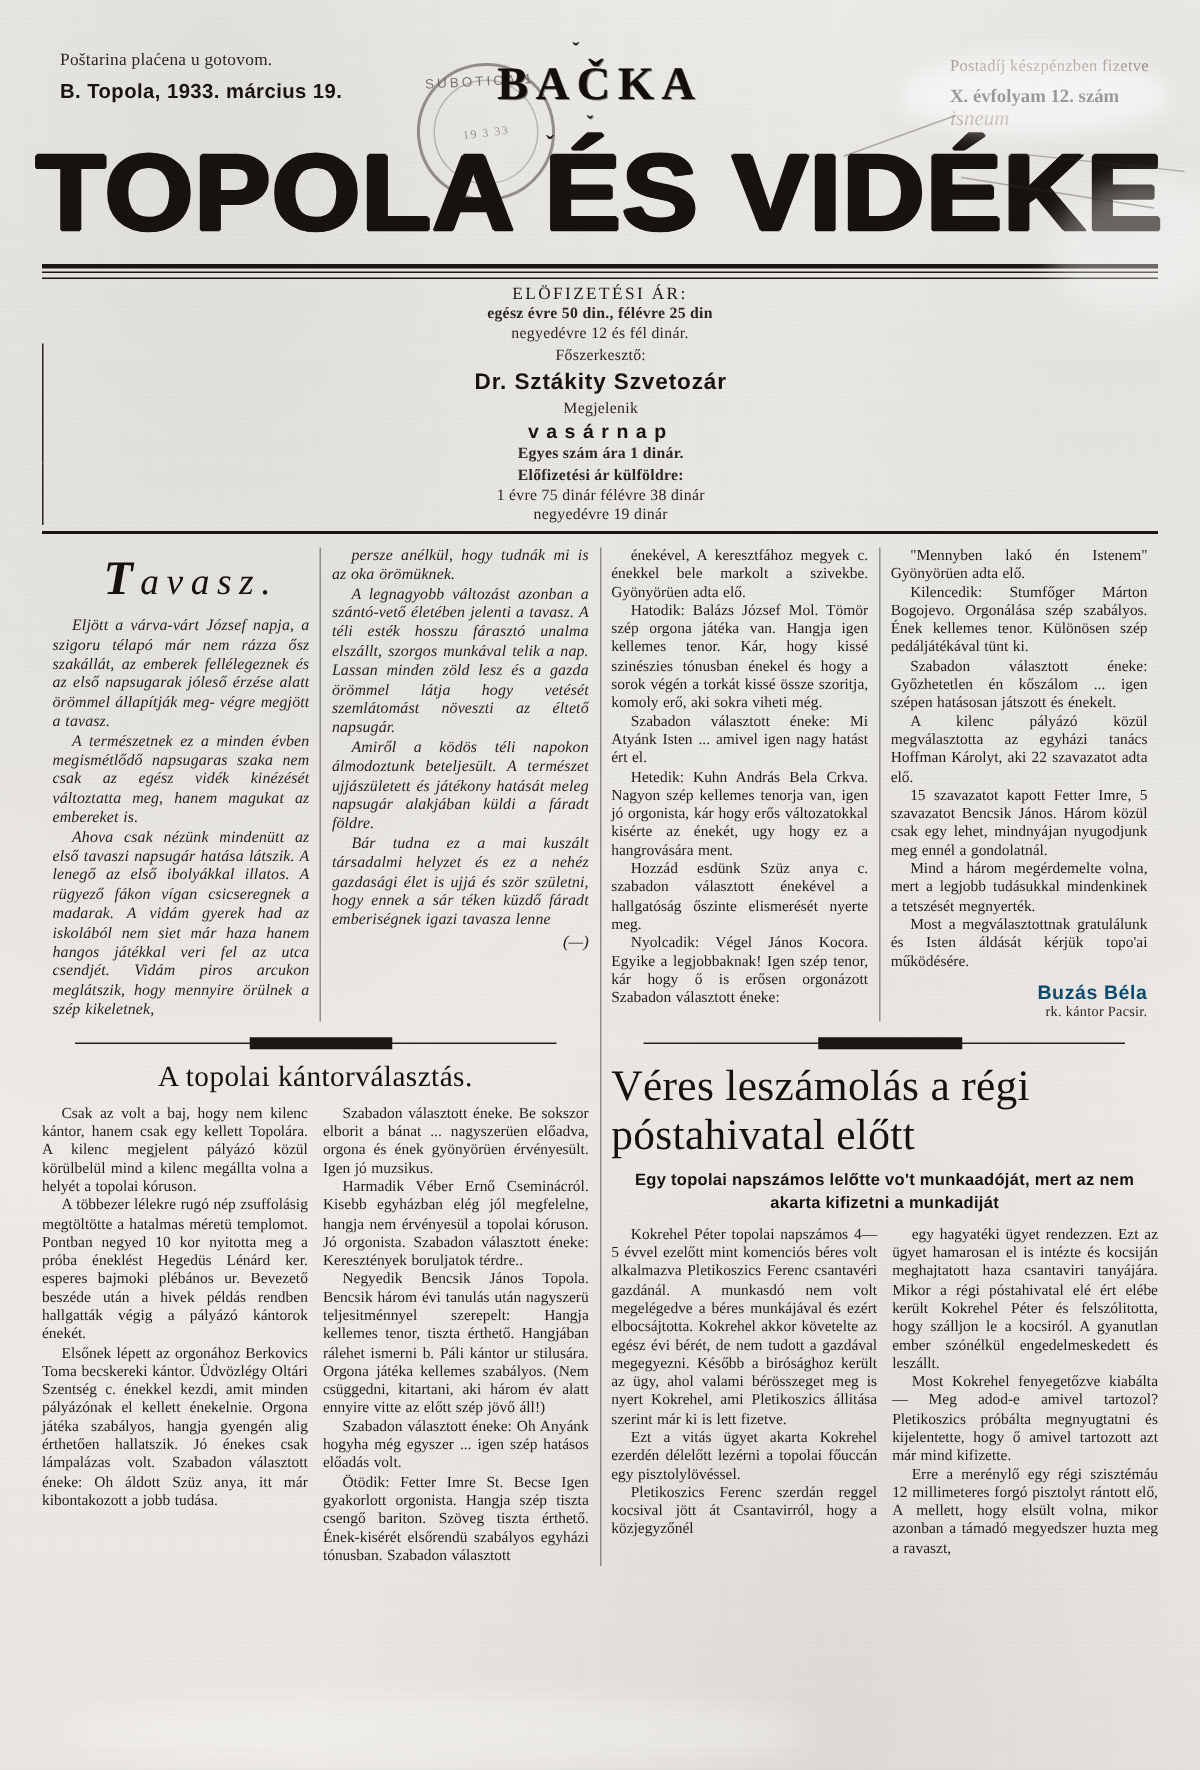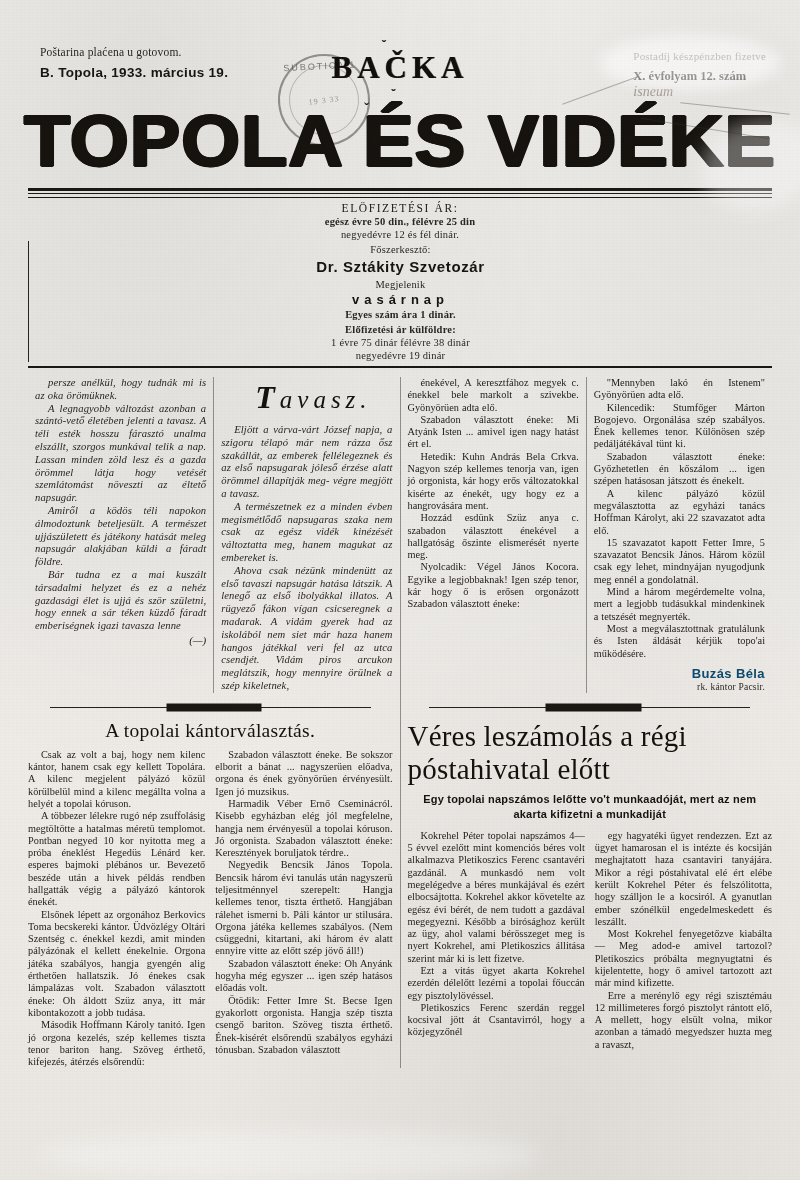--- a/index.html
+++ b/index.html
@@ -19,21 +19,21 @@
       radial-gradient(ellipse at 92% 12%, rgba(0,0,0,.05), rgba(0,0,0,0) 40%),
       radial-gradient(ellipse at 70% 96%, rgba(0,0,0,.05), rgba(0,0,0,0) 45%),
       linear-gradient(182deg,#f3f1ee 0%,#eceae6 38%,#eeebe7 65%,#e9e6e1 100%);
   }
   .noise{
     position:absolute;inset:0;pointer-events:none;opacity:.3;
     background-image:
       repeating-linear-gradient(0deg, rgba(0,0,0,.035) 0 1px, rgba(0,0,0,0) 1px 3px),
       repeating-linear-gradient(90deg, rgba(0,0,0,.025) 0 1px, rgba(0,0,0,0) 1px 4px);
   }
-  .sheet{position:absolute;inset:0;padding:12px 28px;box-sizing:border-box;}
+  .sheet{position:absolute;inset:0;padding:0 28px;box-sizing:border-box;}
 
   
   .mast-top{position:relative;height:52px;margin-top:34px;}
   .mast-left{position:absolute;left:12px;top:0;}
   .mast-left .l1{font-size:11.5px;letter-spacing:.2px;color:#2a2622;}
   .mast-left .l2{font-size:13.5px;font-weight:bold;margin-top:7px;letter-spacing:.3px;
       font-family:"Liberation Sans",sans-serif;color:#191512;}
   .mast-center{position:absolute;left:0;right:0;top:4px;text-align:center;}
   .backa{
     font-family:"Liberation Serif",serif;font-weight:bold;font-size:31px;
@@ -235,38 +235,39 @@
     <div class="ib-cell w4">
       <div class="ib-l ib-b">Előfizetési ár külföldre:</div>
       <div class="ib-l">1 évre 75 dinár félévre 38 dinár</div>
       <div class="ib-l">negyedévre 19 dinár</div>
     </div>
   </div>
 
   <div class="cols">
 
     <div class="col">
-      <p class="body italic">persze anélkül, hogy tudnák mi is az oka örömüknek.</p>
-      <p class="body italic">A legnagyobb változást azonban a szántó-vető életében jelenti a tavasz. A téli esték hosszu fárasztó unalma elszállt, szorgos munkával telik a nap. Lassan minden zöld lesz és a gazda örömmel látja hogy vetését szemlátomást növeszti az éltető napsugár.</p>
-      <p class="body italic">Amiről a ködös téli napokon álmodoztunk beteljesült. A természet ujjászületett és játékony hatását meleg napsugár alakjában küldi a fáradt földre.</p>
-      <p class="body italic">Bár tudna ez a mai kuszált társadalmi helyzet és ez a nehéz gazdasági élet is ujjá és ször születni, hogy ennek a sár téken küzdő fáradt emberiségnek igazi tavasza lenne</p>
-      <div class="dash-end">(—)</div>
-    </div>
-
-    <div class="col">
       <div class="feature-title">
         <span class="drop">T</span><span>avasz.</span>
       </div>
       <p class="body italic">Eljött a várva-várt József napja, a szigoru télapó már nem rázza ősz szakállát, az emberek fellélegeznek és az első napsugarak jóleső érzése alatt örömmel állapítják meg- végre megjött a tavasz.</p>
       <p class="body italic">A természetnek ez a minden évben megismétlődő napsugaras szaka nem csak az egész vidék kinézését változtatta meg, hanem magukat az embereket is.</p>
       <p class="body italic">Ahova csak nézünk mindenütt az első tavaszi napsugár hatása látszik. A lenegő az első ibolyákkal illatos. A rügyező fákon vígan csicseregnek a madarak. A vidám gyerek had az iskolából nem siet már haza hanem hangos játékkal veri fel az utca csendjét. Vidám piros arcukon meglátszik, hogy mennyire örülnek a szép kikeletnek,</p>
     </div>
 
     <div class="col">
+      <p class="body italic">persze anélkül, hogy tudnák mi is az oka örömüknek.</p>
+      <p class="body italic">A legnagyobb változást azonban a szántó-vető életében jelenti a tavasz. A téli esték hosszu fárasztó unalma elszállt, szorgos munkával telik a nap. Lassan minden zöld lesz és a gazda örömmel látja hogy vetését szemlátomást növeszti az éltető napsugár.</p>
+      <p class="body italic">Amiről a ködös téli napokon álmodoztunk beteljesült. A természet ujjászületett és játékony hatását meleg napsugár alakjában küldi a fáradt földre.</p>
+      <p class="body italic">Bár tudna ez a mai kuszált társadalmi helyzet és ez a nehéz gazdasági élet is ujjá és ször születni, hogy ennek a sár téken küzdő fáradt emberiségnek igazi tavasza lenne</p>
+      <div class="dash-end">(—)</div>
+    </div>
+
+    <div class="col">
       <p class="body">énekével, A keresztfához megyek c. énekkel bele markolt a szivekbe. Gyönyörüen adta elő.</p>
+      <p class="body">Hatodik: Balázs József Mol. Tömör szép orgona játéka van. Hangja igen kellemes tenor. Kár, hogy kissé szinészies tónusban énekel és hogy a sorok végén a torkát kissé össze szoritja, komoly erő, aki sokra viheti még.</p>
       <p class="body">Szabadon választott éneke: Mi Atyánk Isten ... amivel igen nagy hatást ért el.</p>
       <p class="body">Hetedik: Kuhn András Bela Crkva. Nagyon szép kellemes tenorja van, igen jó orgonista, kár hogy erős változatokkal kisérte az énekét, ugy hogy ez a hangrovására ment.</p>
       <p class="body">Hozzád esdünk Szüz anya c. szabadon választott énekével a hallgatóság őszinte elismerését nyerte meg.</p>
       <p class="body">Nyolcadik: Végel János Kocora. Egyike a legjobbaknak! Igen szép tenor, kár hogy ő is erősen orgonázott Szabadon választott éneke:</p>
     </div>
 
     <div class="col">
       <p class="body">"Mennyben lakó én Istenem" Gyönyörüen adta elő.</p>
       <p class="body">Kilencedik: Stumfőger Márton Bogojevo. Orgonálása szép szabályos. Ének kellemes tenor. Különösen szép pedáljátékával tünt ki.</p>
       <p class="body">Szabadon választott éneke: Győzhetetlen én kőszálom ... igen szépen hatásosan játszott és énekelt.</p>
@@ -284,21 +285,20 @@
   <div class="span2">
 
     <div class="half">
       <div class="sep"></div>
       <h2 class="head">A topolai kántorválasztás.</h2>
       <div class="two-sub">
         <div class="sub">
           <p class="body">Csak az volt a baj, hogy nem kilenc kántor, hanem csak egy kellett Topolára. A kilenc megjelent pályázó közül körülbelül mind a kilenc megállta volna a helyét a topolai kóruson.</p>
           <p class="body">A többezer lélekre rugó nép zsuffolásig megtöltötte a hatalmas méretü templomot. Pontban negyed 10 kor nyitotta meg a próba éneklést Hegedüs Lénárd ker. esperes bajmoki plébános ur. Bevezető beszéde után a hivek példás rendben hallgatták végig a pályázó kántorok énekét.</p>
           <p class="body">Elsőnek lépett az orgonához Berkovics Toma becskereki kántor. Üdvözlégy Oltári Szentség c. énekkel kezdi, amit minden pályázónak el kellett énekelnie. Orgona játéka szabályos, hangja gyengén alig érthetően hallatszik. Jó énekes csak lámpalázas volt. Szabadon választott éneke: Oh áldott Szüz anya, itt már kibontakozott a jobb tudása.</p>
-          <p class="body">Második Hoffmann Károly tanitó. Igen jó orgona kezelés, szép kellemes tiszta tenor bariton hang. Szöveg érthető, kifejezés, átérzés elsőrendü:</p>
         </div>
         <div class="sub">
           <p class="body">Szabadon választott éneke. Be sokszor elborit a bánat ... nagyszerüen előadva, orgona és ének gyönyörüen érvényesült. Igen jó muzsikus.</p>
           <p class="body">Harmadik Véber Ernő Cseminácról. Kisebb egyházban elég jól megfelelne, hangja nem érvényesül a topolai kóruson. Jó orgonista. Szabadon választott éneke: Keresztények boruljatok térdre..</p>
           <p class="body">Negyedik Bencsik János Topola. Bencsik három évi tanulás után nagyszerü teljesitménnyel szerepelt: Hangja kellemes tenor, tiszta érthető. Hangjában rálehet ismerni b. Páli kántor ur stilusára. Orgona játéka kellemes szabályos. (Nem csüggedni, kitartani, aki három év alatt ennyire vitte az előtt szép jövő áll!)</p>
           <p class="body">Szabadon választott éneke: Oh Anyánk hogyha még egyszer ... igen szép hatásos előadás volt.</p>
           <p class="body">Ötödik: Fetter Imre St. Becse Igen gyakorlott orgonista. Hangja szép tiszta csengő bariton. Szöveg tiszta érthető. Ének-kisérét elsőrendü szabályos egyházi tónusban. Szabadon választott</p>
         </div>
       </div>
     </div>

